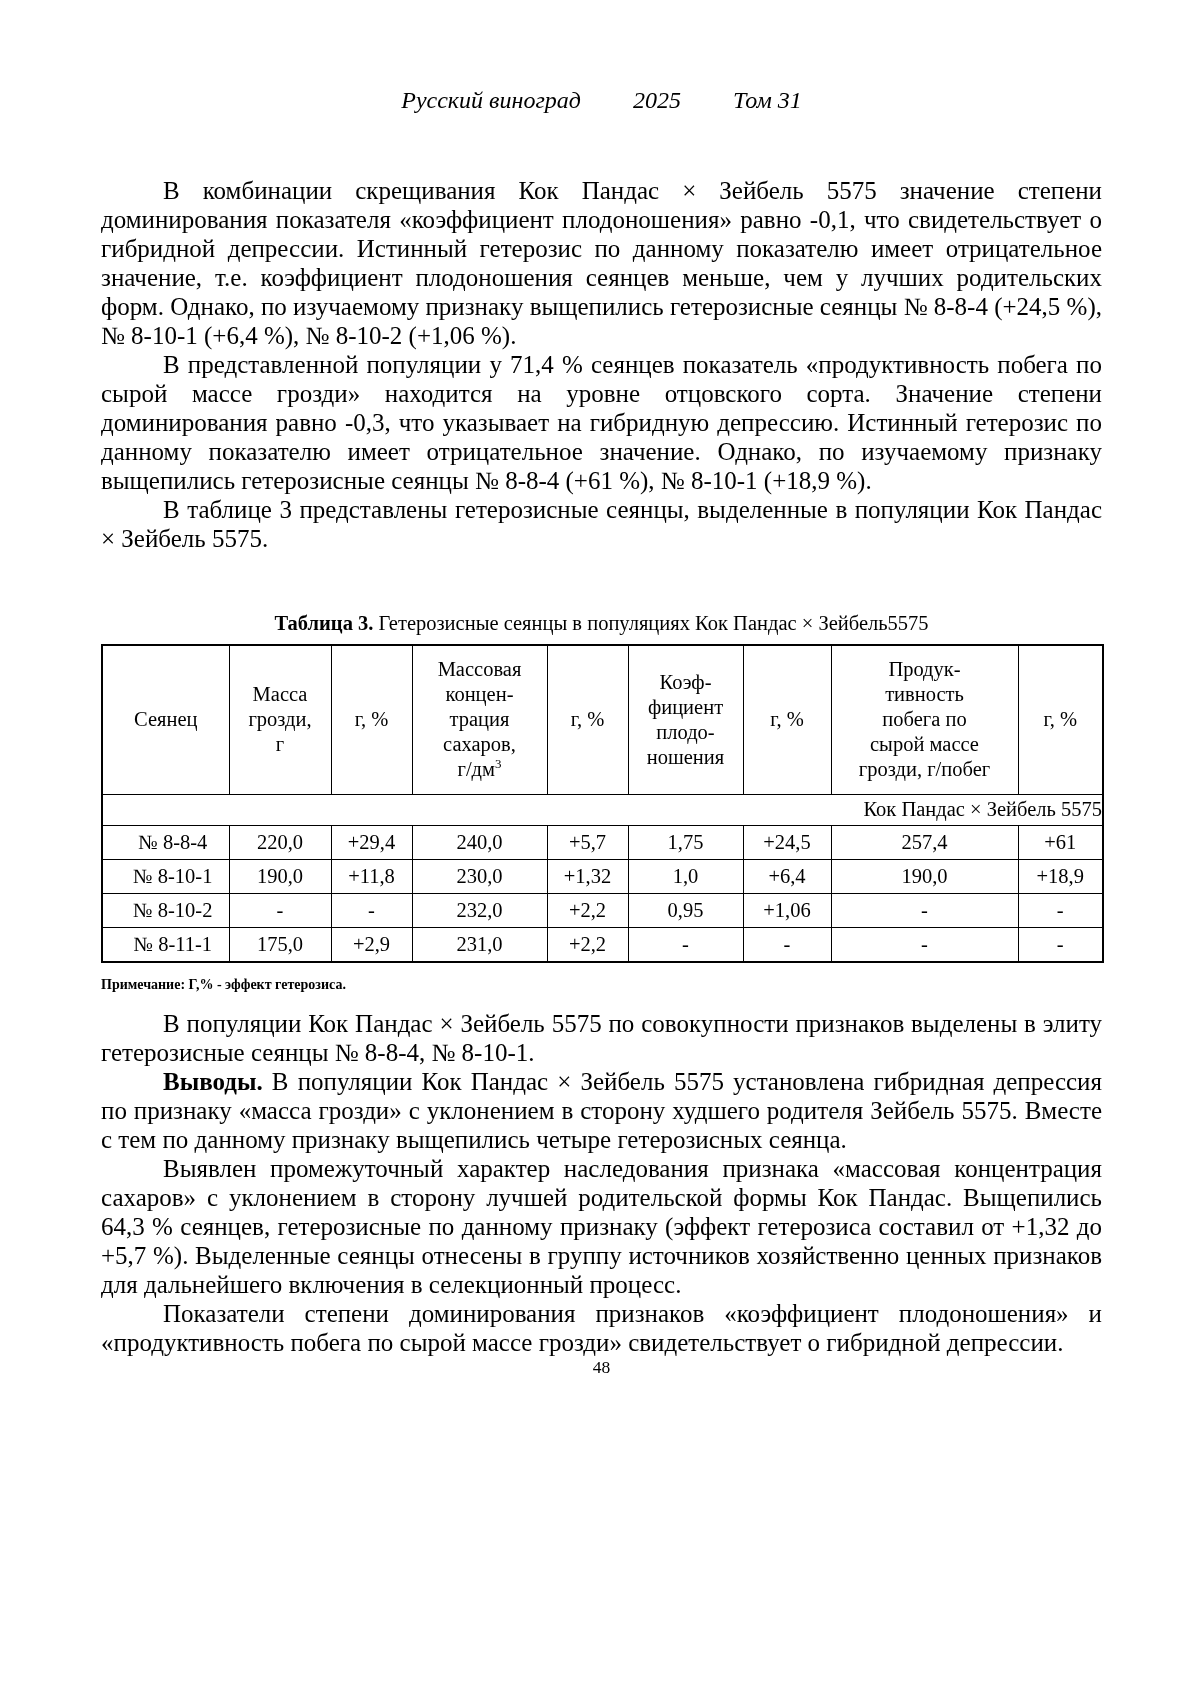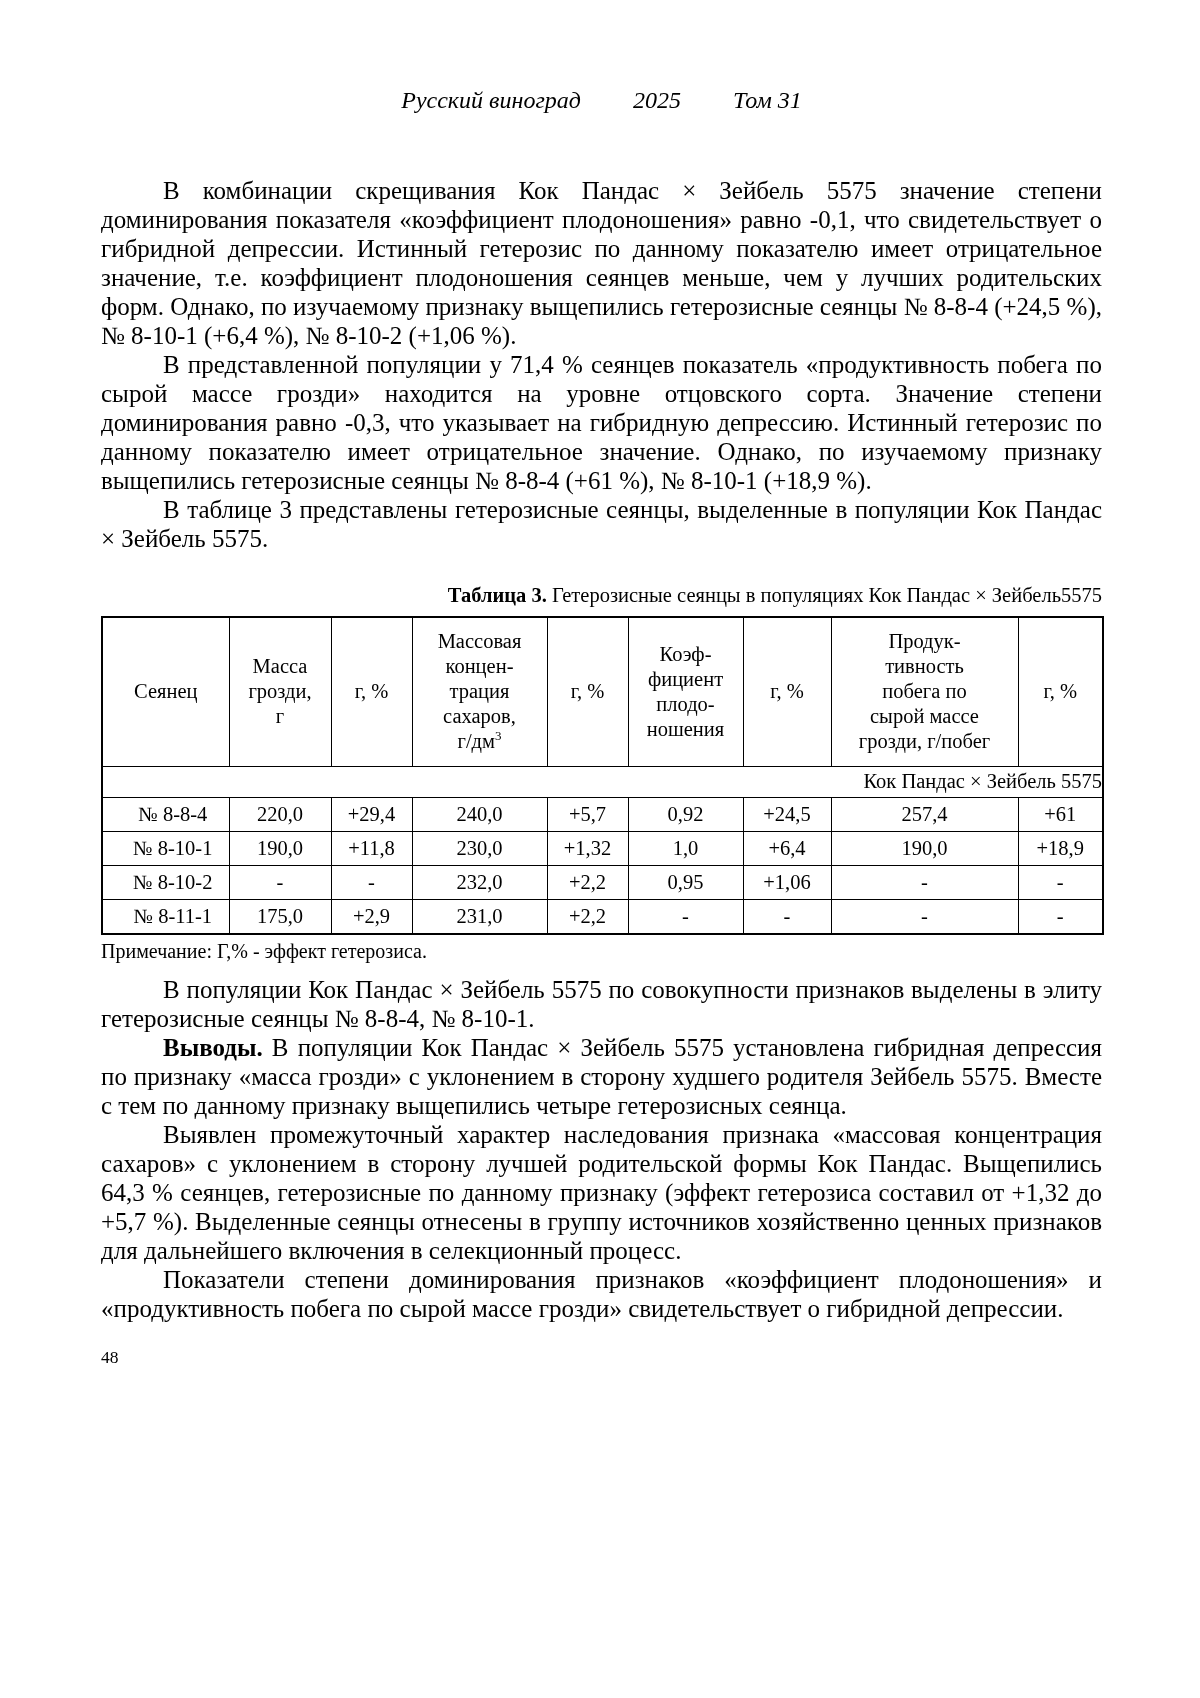--- a/index.html
+++ b/index.html
@@ -29,24 +29,24 @@
   .journal-header span { margin: 0 26px; }
   .body-text p {
     margin: 0;
     text-align: justify;
     text-indent: 62px;
     font-size: 25px;
     line-height: 29px;
   }
   p.first-para { margin-top: 62px; }
   .table-caption {
-    margin-top: 28px;
+    margin-top: 56px;
     font-size: 20.5px;
     line-height: 29px;
-    text-align: right;
+    text-align: center;
   }
   .table-caption b { font-weight: bold; }
   table.data-table {
     margin-top: 6px;
     border-collapse: collapse;
     width: 1001px;
     table-layout: fixed;
     font-size: 20.5px;
     border: 2px solid #000;
   }
@@ -61,28 +61,28 @@
     vertical-align: middle;
     line-height: 25px;
   }
   .pre-line { white-space: pre-line; }
   tr.header-row { height: 149px; }
   tr.group-row td { height: 30px; text-align: right; }
   tr.data-row td { height: 33px; text-align: center; }
   tr.data-row td.seedling-cell { text-align: center; padding-left: 14px; }
   sup.dim-sup { font-size: 13px; line-height: 0; }
   .table-note {
-    margin-top: 2px;
-    font-size: 20px;
+    margin-top: 8px;
+    font-size: 14px;
     line-height: 28px;
+    font-weight: bold;
   }
   p.after-table { margin-top: 10px; }
   .page-footer {
-    margin-top: 24px;
-    text-align: left;
+    text-align: center;
     font-size: 17.5px;
   }
 </style>
 </head>
 <body>
 
 <div class="content">
 
   <div class="journal-header">
     <span>Русский виноград</span><span>2025</span><span>Том 31</span>
@@ -137,21 +137,21 @@
       </tr>
       <tr class="group-row">
         <td colspan="9">Кок Пандас × Зейбель 5575</td>
       </tr>
       <tr class="data-row">
         <td class="seedling-cell">№ 8-8-4</td>
         <td>220,0</td>
         <td>+29,4</td>
         <td>240,0</td>
         <td>+5,7</td>
-        <td>0,92</td>
+        <td>1,75</td>
         <td>+24,5</td>
         <td>257,4</td>
         <td>+61</td>
       </tr>
       <tr class="data-row">
         <td class="seedling-cell">№ 8-10-1</td>
         <td>190,0</td>
         <td>+11,8</td>
         <td>230,0</td>
         <td>+1,32</td>

